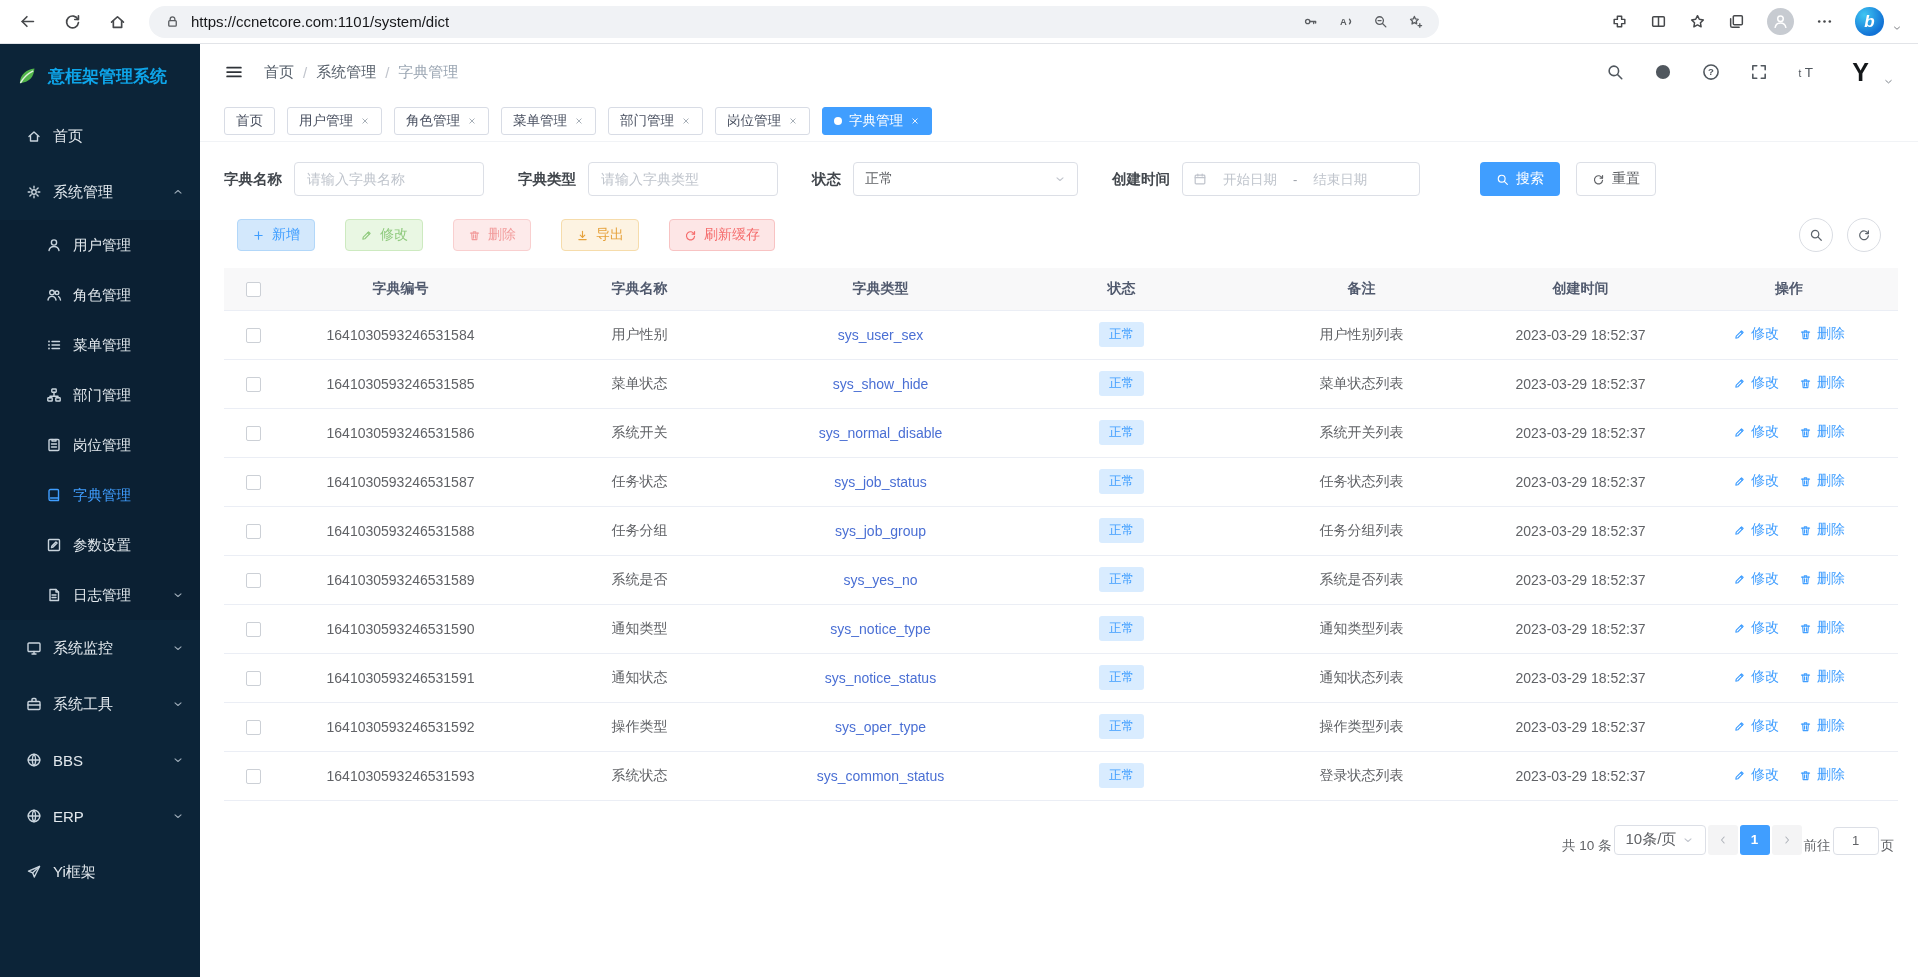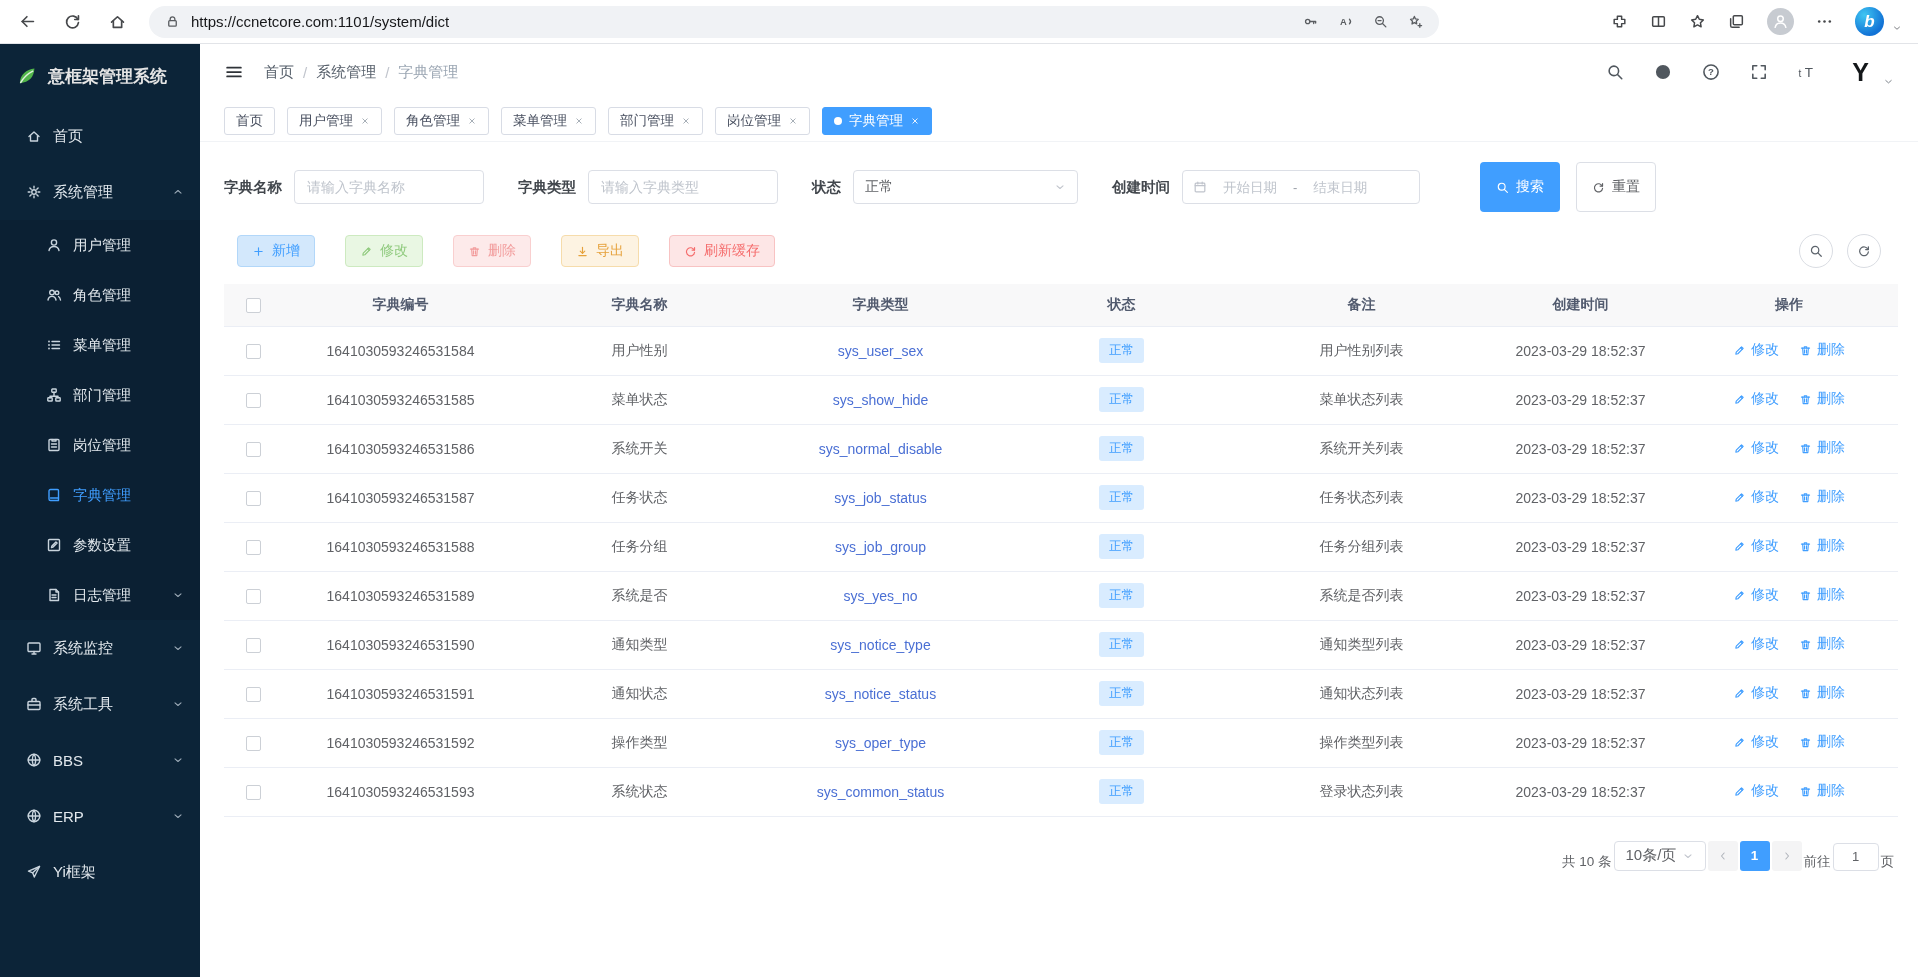--- a/index.html
+++ b/index.html
@@ -27,21 +27,21 @@
     background:radial-gradient(circle at 32% 28%, #3fc6f2, #1273d6 70%);
     display:flex; align-items:center; justify-content:center; font-size:17px; }
   .bing-caret { font-size:10px; color:#6a6d71; align-self:flex-end; margin:0 0 3px -14px; }
 
   
   .app { display:flex; height:933px; }
 
   
   .sidebar { width:200px; flex:0 0 200px; background:var(--sidebar-bg,#0c2438); color:#dfe6ec; overflow:hidden; }
   .logo { height:64px; display:flex; align-items:center; gap:10px; padding:0 16px;
-    color:#e5e5e5; font-size:17px; font-weight:bold; }
+    color:#0ea5e9; font-size:17px; font-weight:bold; }
   .logo .ic { font-size:22px; }
   .menu-item { height:56px; display:flex; align-items:center; gap:11px; padding:0 16px 0 26px;
     font-size:15px; color:#e3e9ee; cursor:pointer; white-space:nowrap; }
   .menu-item .ic { font-size:16px; color:#c9d4dd; }
   .menu-item .caret { margin-left:auto; font-size:12px; color:#9fadba; }
   .sub { background:#0b2033; }
   .sub .menu-item { height:50px; padding-left:46px; font-size:14.5px; }
   .menu-item.active { color:var(--accent,#409eff); }
   .menu-item.active .ic { color:var(--accent,#409eff); }
 
@@ -75,21 +75,21 @@
   .w-name { width:190px; } .w-type { width:190px; }
   .fselect { display:flex; align-items:center; justify-content:space-between; width:225px; height:34px;
     border:1px solid #dcdfe6; border-radius:4px; padding:0 11px; font-size:14px; color:#606266; background:#fff; cursor:pointer; }
   .fselect .caret { color:#c0c4cc; font-size:12px; }
   .fdate { display:flex; align-items:center; width:238px; height:34px; border:1px solid #dcdfe6; border-radius:4px;
     padding:0 10px; gap:4px; background:#fff; }
   .fdate .ic { color:#c0c4cc; font-size:14px; }
   .fdate input { border:none; width:78px; text-align:center; font-size:13.5px; color:#606266; background:transparent; }
   .fdate input::placeholder { color:#bfc4cc; }
   .fdate .sep { color:#9aa0a8; font-size:13px; }
-  .btn { height:50px; border-radius:4px; border:1px solid transparent; font-size:14px;
+  .btn { height:34px; border-radius:4px; border:1px solid transparent; font-size:14px;
     display:inline-flex; align-items:center; gap:7px; padding:0 15px; }
   .btn .ic { font-size:13px; }
   .btn.primary { background:var(--accent,#409eff); color:#fff; margin-left:26px; }
   .btn.plain { background:#fff; border-color:#dcdfe6; color:#606266; margin-left:16px; }
 
   
   .toolbar { display:flex; align-items:center; gap:30px; padding:18px 37px 10px; }
   .tb-btn { height:32px; padding:0 14px; border-radius:4px; font-size:14px;
     display:inline-flex; align-items:center; gap:7px; border:1px solid transparent; }
   .tb-btn .ic { font-size:13px; }

